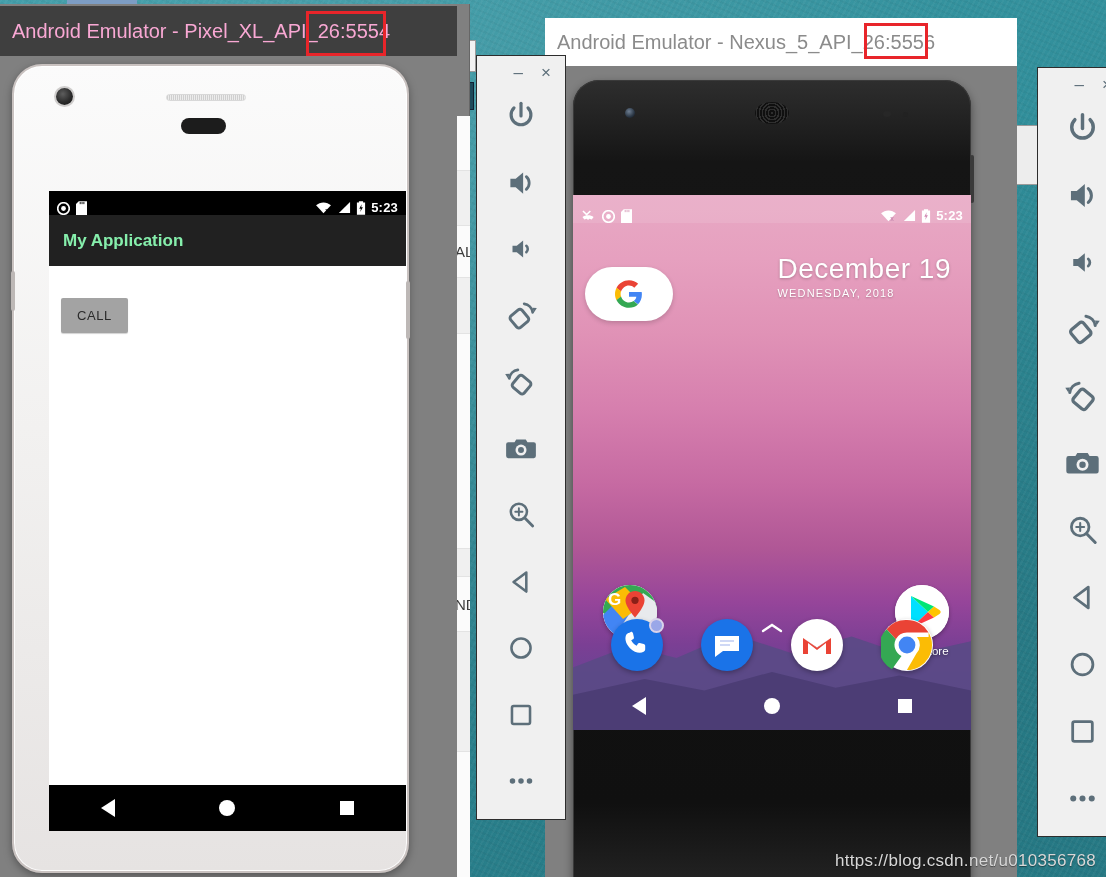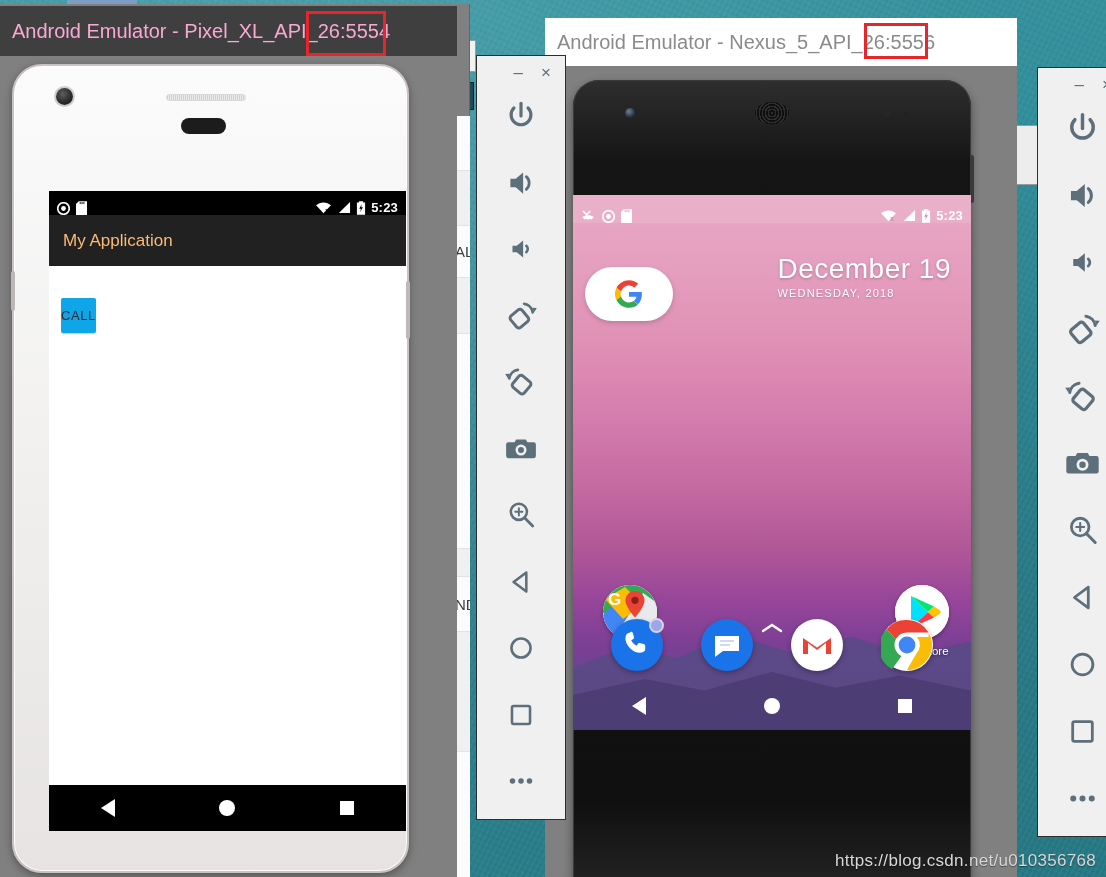--- a/index.html
+++ b/index.html
@@ -108,30 +108,30 @@
   .sb {
     height: 24px; display:flex; align-items:flex-end;
     padding: 0 8px; font-size: 13px; font-weight: bold; color:#fff;
   }
   .sb.dark { background:#000; }
   .sb-left { display:flex; gap:6px; align-items:center; }
   .sb-right { margin-left:auto; display:flex; gap:5px; align-items:center; }
   .sb-time { font-size:13px; font-weight:bold; letter-spacing:.2px; }
 
   .appbar {
-    background:#212121; color:#fdba74; height:51px;
+    background:#212121; color:#86efac; height:51px;
     display:flex; align-items:center; padding-left:14px;
-    font-size:17px; font-weight:normal;
+    font-size:17px; font-weight:bold;
   }
   .app-body { background:#fff; height:100%; padding:14px 12px 0 12px; }
   .mat-input { font-size:16px; color:#252525; padding:4px 2px 8px 2px; }
   .mat-underline { height:2px; background:#00a38c; width:100%; }
   .mat-btn {
-    margin-top:18px; display:inline-block; background:#0ea5e9; color:#2b2b2b;
-    font-size:13px; letter-spacing:.6px; padding:10px 0; border-radius:2px;
+    margin-top:18px; display:inline-block; background:#a3a3a3; color:#2b2b2b;
+    font-size:13px; letter-spacing:.6px; padding:10px 16px; border-radius:2px;
     box-shadow:0 1px 1px rgba(0,0,0,.18);
   }
   .navbar-dark {
     position:absolute; left:0; bottom:0; width:100%; height:46px; background:#000;
     display:flex; align-items:center; justify-content:space-around;
   }
   .nav-back { width:0;height:0;border-top:9px solid transparent;border-bottom:9px solid transparent;border-right:14px solid #fff; }
   .nav-home { width:16px;height:16px;border-radius:50%;background:#fff; }
   .nav-recent { width:14px;height:14px;background:#fff; }
 

